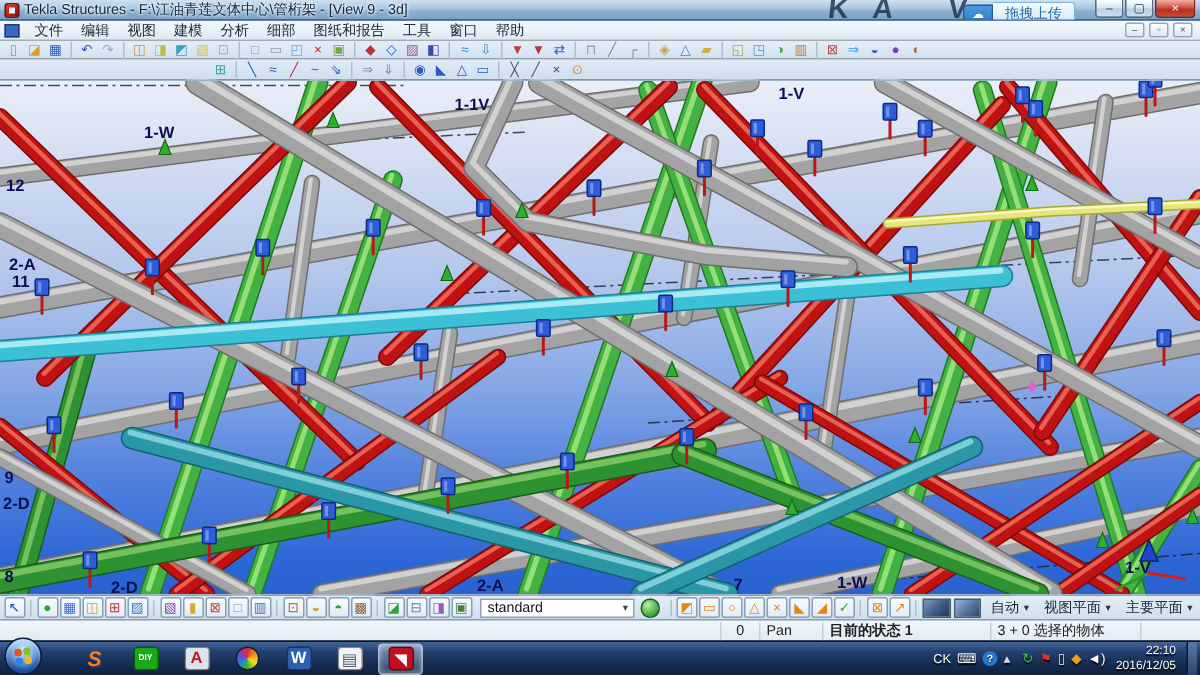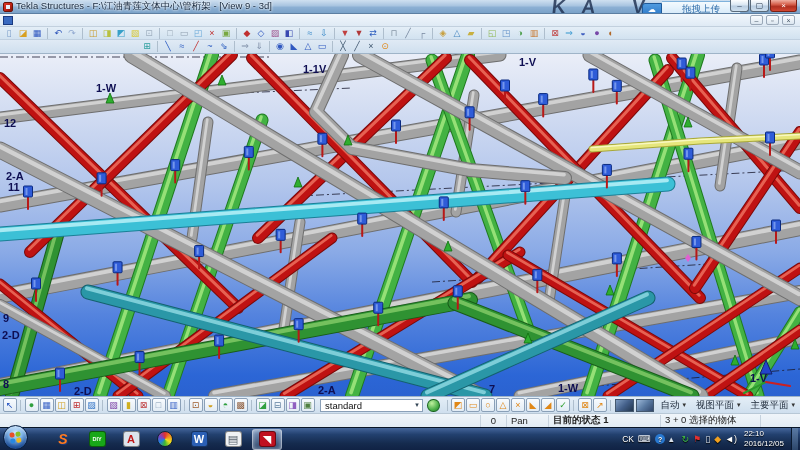--- a/index.html
+++ b/index.html
@@ -12,21 +12,21 @@
     border-bottom:1px solid #5d7fa2; display:flex; align-items:center; padding:0 2px; overflow:hidden; }
   .app-icon { width:10px; height:10px; margin:0 3px 0 1px; border-radius:2px;
     background:linear-gradient(135deg,#e23a2a 0%,#c02014 55%,#7a150c 100%); border:1px solid #6a1208; position:relative; }
   .app-icon::after{ content:""; position:absolute; left:2px; top:2px; width:4px; height:4px; background:#e8f0fa; }
   .title-text { color:#14263c; text-shadow:0 0 3px #ffffff,0 0 2px #ffffff; white-space:nowrap; }
   .watermark { position:absolute; left:552px; top:-4px; font-size:19px; font-weight:bold; letter-spacing:16px;
     color:#1b2c4c; opacity:.8; transform:skewX(-6deg); z-index:0; }
   .uploader { position:absolute; left:642px; top:1px; display:flex; align-items:center; z-index:2; }
   .cloud-btn { width:20px; height:13px; border-radius:3px 0 0 3px; background:linear-gradient(180deg,#4f9be0,#2f7ac8);
     border:1px solid #1e5a9a; color:#fff; font-size:8px; display:flex; align-items:center; justify-content:center; }
-  .upload-bubble { height:17px; padding:0 20px; background:linear-gradient(180deg,#f4fafe,#cfe6f8);
+  .upload-bubble { height:17px; padding:0 8px; background:linear-gradient(180deg,#f4fafe,#cfe6f8);
     border:1px solid #7fb2dc; border-left:none; border-radius:0 3px 3px 0; color:#2b6aa8; display:flex; align-items:center; }
   .win-controls { position:absolute; right:3px; top:0; display:flex; z-index:3; }
   .win-btn { height:12px; border:1px solid #5a6a7a; border-top:none; border-radius:0 0 3px 3px;
     display:flex; align-items:center; justify-content:center; font-size:8px; color:#26364a;
     background:linear-gradient(180deg,#fdfeff,#d9e6f2 45%,#b9cde1 55%,#cfe0ef); margin-left:1px; }
   .win-btn.min,.win-btn.max { width:19px; }
   .win-btn.close { width:27px; color:#fff;
     background:linear-gradient(180deg,#efb0a2,#d6604c 40%,#b03020 60%,#d24632); border-color:#7a2014; }
 
   .menubar { position:absolute; left:0; top:14px; width:800px; height:13px; z-index:9;
@@ -83,21 +83,21 @@
   .flag { position:absolute; left:6px; top:6px; width:12px; height:12px; transform:rotate(-8deg); display:grid;
     grid-template-columns:5px 5px; grid-template-rows:5px 5px; gap:1px; }
   .flag i { border-radius:40% 40% 40% 40%; display:block; }
   .taskapp { width:30px; height:21px; margin:0 2px; border-radius:3px; display:flex; align-items:center; justify-content:center; }
   .taskapp.active { background:linear-gradient(180deg,rgba(220,236,255,.45),rgba(140,180,230,.25));
     border:1px solid rgba(255,255,255,.5); box-shadow:inset 0 0 4px rgba(255,255,255,.5); }
   .ticon { display:flex; align-items:center; justify-content:center; font-weight:bold; }
   .tray { margin-left:auto; display:flex; align-items:center; gap:4px; padding-right:2px; }
   .tray-txt { color:#fff; font-size:8.5px; text-shadow:0 1px 1px #000; }
   .tray-ic { color:#e8eef5; font-size:9px; text-shadow:0 1px 1px #000; display:flex; align-items:center; justify-content:center; }
-  .clock { color:#fff; font-size:8px; line-height:1.25; text-align:left; text-shadow:0 1px 1px #000; margin:16px 3px; }
+  .clock { color:#fff; font-size:8px; line-height:1.25; text-align:right; text-shadow:0 1px 1px #000; margin:16px 3px; }
   .show-desktop { width:7px; height:23px; border-left:1px solid #0a1a30; background:linear-gradient(180deg,#5a7aa4,#2a4468); }
 </style>
 </head>
 <body>
 
 <div class="viewport-bg"></div>
 <svg id="scene" viewBox="0 0 800 450" xmlns="http://www.w3.org/2000/svg">
     <polyline points="0,57 272,57" fill="none" stroke="#1a1a30" stroke-width="1" stroke-linecap="butt" stroke-linejoin="round" opacity="0.8" stroke-dasharray="8 3 2 3"></polyline>
     <polyline points="150,97 352,88" fill="none" stroke="#1a1a30" stroke-width="1" stroke-linecap="butt" stroke-linejoin="round" opacity="0.8" stroke-dasharray="8 3 2 3"></polyline>
     <polyline points="300,196 800,170" fill="none" stroke="#1a1a30" stroke-width="1" stroke-linecap="butt" stroke-linejoin="round" opacity="0.8" stroke-dasharray="8 3 2 3"></polyline>
@@ -383,20 +383,32 @@
   </div>
   <div class="win-controls">
     <div class="win-btn min">–</div>
     <div class="win-btn max">▢</div>
     <div class="win-btn close">×</div>
   </div>
 </div>
 
 <div class="menubar">
   <div class="menu-winicon"></div>
+  <div id="menu-items" style="display:flex;">
+      <span class="menu-item">文件</span>
+      <span class="menu-item">编辑</span>
+      <span class="menu-item">视图</span>
+      <span class="menu-item">建模</span>
+      <span class="menu-item">分析</span>
+      <span class="menu-item">细部</span>
+      <span class="menu-item">图纸和报告</span>
+      <span class="menu-item">工具</span>
+      <span class="menu-item">窗口</span>
+      <span class="menu-item">帮助</span>
+    </div>
   <div class="mdi-controls" id="mdi-controls">
       <span class="mdi-btn">–</span>
       <span class="mdi-btn">▫</span>
       <span class="mdi-btn">×</span>
     </div>
 </div>
 
 <div class="toolbar1" id="toolbar1">
     <div class="tgroup">
       <span class="tb-icon" style="color: rgb(122, 156, 200);">▯</span>

